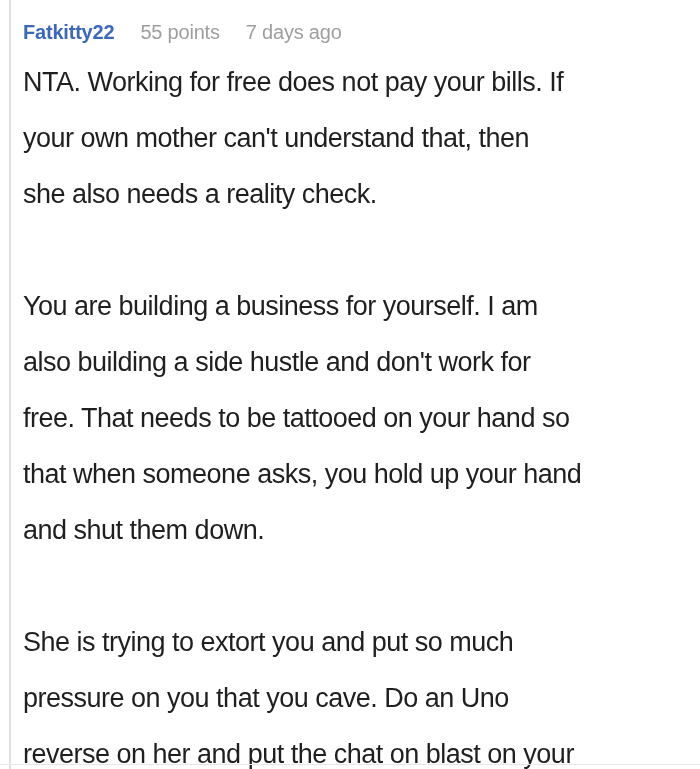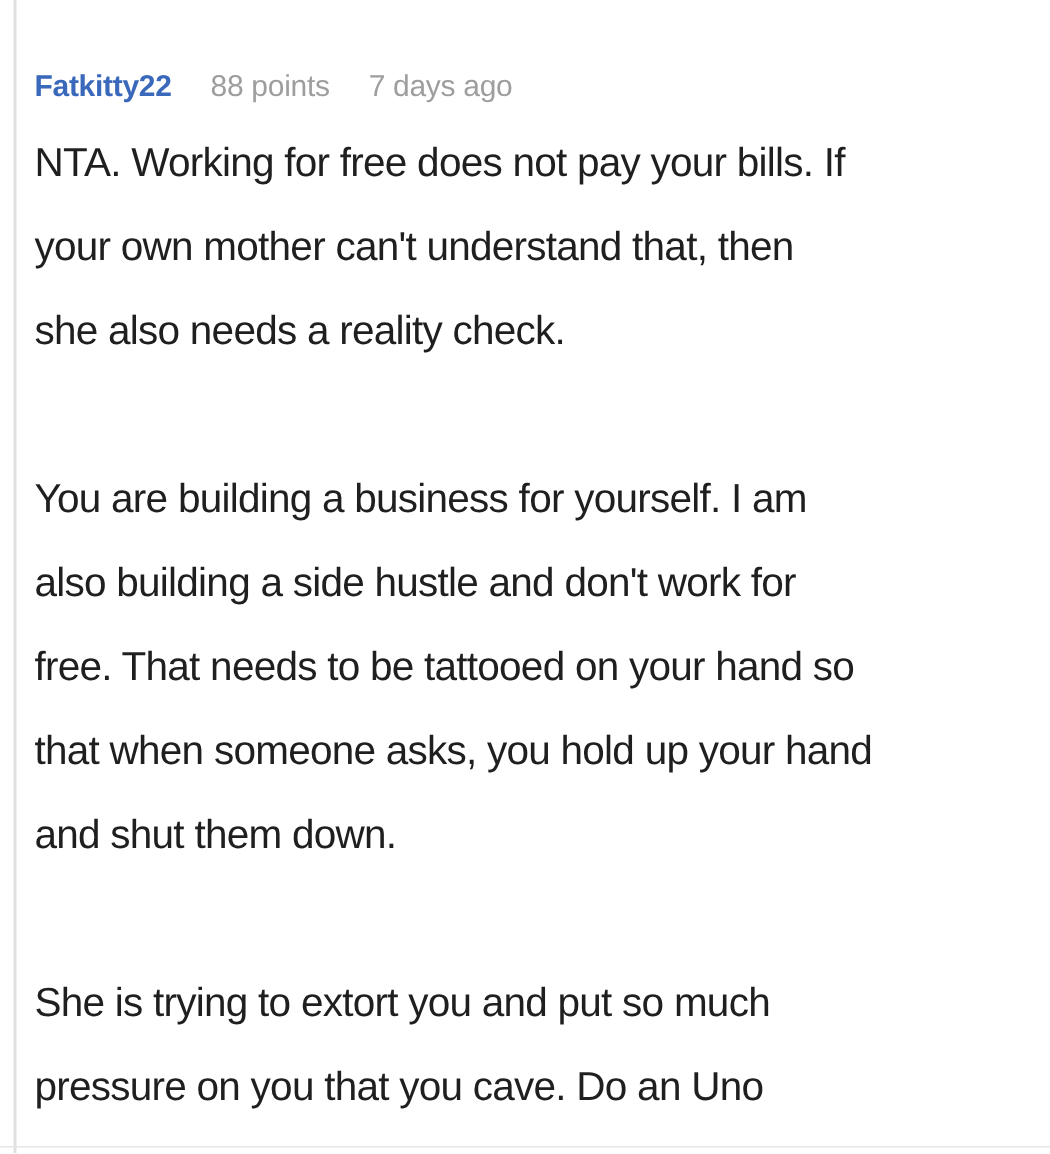--- a/index.html
+++ b/index.html
@@ -45,21 +45,20 @@
     gap: 26px;
     line-height: 28px;
   }
   .username {
     color: var(--username-color);
     font-weight: 700;
     font-size: 20px;
     letter-spacing: -0.2px;
     text-decoration: none;
     cursor: pointer;
-    margin-top: 26px;
   }
   .meta {
     color: var(--meta-color);
     font-size: 20px;
     letter-spacing: -0.2px;
   }
   .comment-body {
     margin-top: 8px;
     color: var(--body-color);
     font-size: 27px;
@@ -70,21 +69,21 @@
 </style>
 </head>
 <body>
 
 <div class="comment-card">
   <div class="left-rule"></div>
 
   <div class="content">
     <div class="comment-header">
       <a class="username">Fatkitty22</a>
-      <span class="meta">88 points</span>
+      <span class="meta">55 points</span>
       <span class="meta">7 days ago</span>
     </div>
 
     <div class="comment-body">NTA. Working for free does not pay your bills. If
 your own mother can't understand that, then
 she also needs a reality check.
 
 You are building a business for yourself. I am
 also building a side hustle and don't work for
 free. That needs to be tattooed on your hand so

